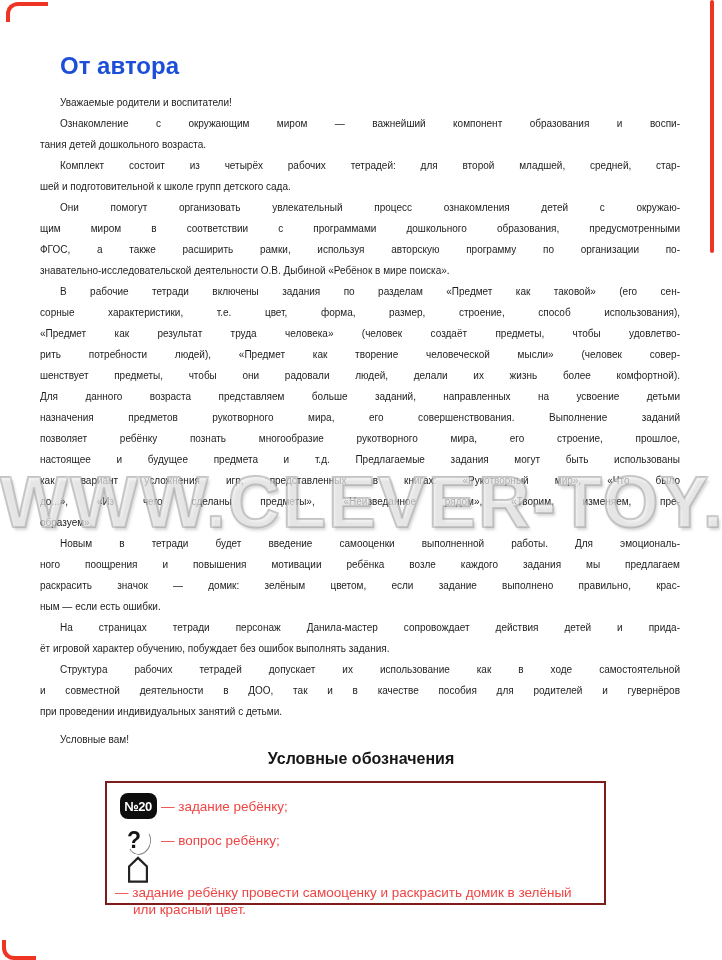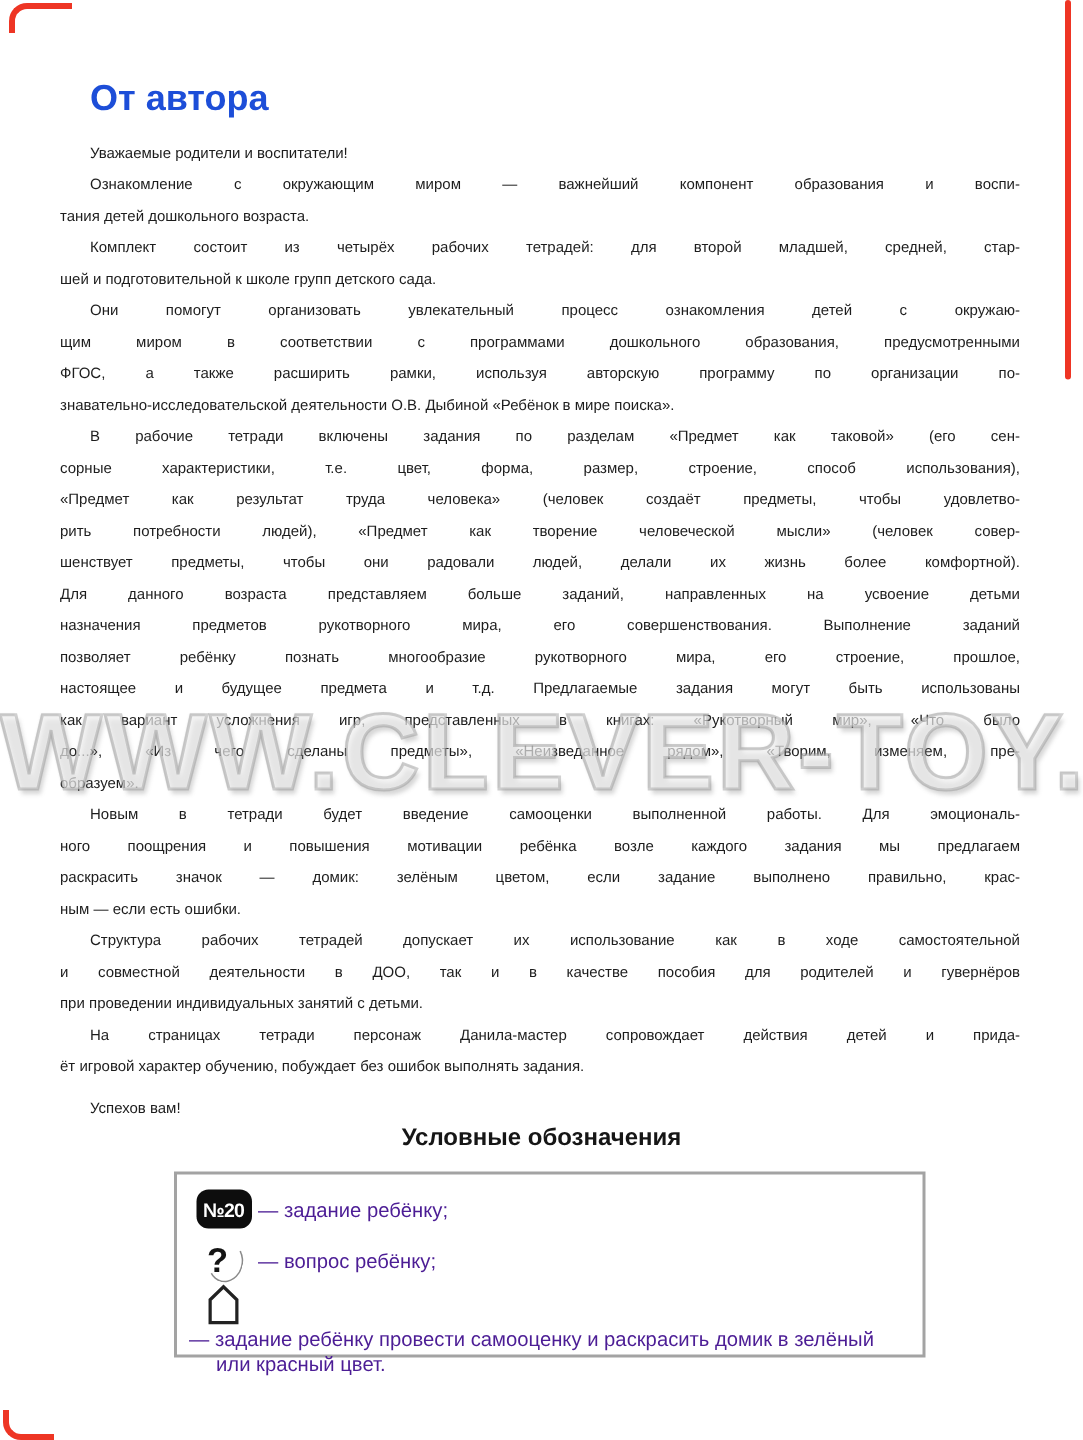--- a/index.html
+++ b/index.html
@@ -26,28 +26,28 @@
     position:absolute;top:461px;left:0;width:722px;text-align:center;white-space:nowrap;
     font-size:72px;font-weight:bold;letter-spacing:2px;
     color:rgba(255,255,255,0.55);
     -webkit-text-stroke:2px rgba(140,140,140,0.40);
     text-shadow:2px 3px 3px rgba(120,120,120,0.30), -1px -1px 1px rgba(160,160,160,0.25);
     pointer-events:none;z-index:5;
   }
 
   .legend-heading{position:absolute;top:750px;left:0;width:722px;text-align:center;
     font-size:16px;font-weight:bold;color:#161616;}
-  .legend-box{position:absolute;left:116px;top:781px;width:497px;height:120px;
-    border:2px solid #a3a3a3;background:#fff;}
+  .legend-box{position:absolute;left:105px;top:781px;width:497px;height:120px;
+    border:2px solid #7f1d1d;background:#fff;}
   .legend-row{position:absolute;left:8px;right:8px;display:flex;align-items:center;}
   .legend-row.r1{top:10px;}
   .legend-row.r2{top:42px;}
   .legend-row.r3{top:72px;align-items:flex-start;flex-direction:column;}
   .icon-cell{width:46px;min-width:46px;display:flex;justify-content:center;align-items:center;}
-  .legend-text{font-size:13.5px;line-height:17px;white-space:nowrap;color:#4c1d95;}
+  .legend-text{font-size:13.5px;line-height:17px;white-space:nowrap;color:#ef4444;}
   .legend-text .hang{padding-left:18px;}
 
   .badge{width:37px;height:26px;background:#0d0d0d;border-radius:8px;color:#ffffff;
     font-size:13px;font-weight:bold;letter-spacing:-0.5px;
     display:flex;align-items:center;justify-content:center;}
   .q-wrap{position:relative;width:28px;height:30px;}
   .q-arc{position:absolute;right:1px;top:3px;width:21px;height:25px;border:1.6px solid #8a8a8a;
     border-radius:50%;border-left-color:transparent;border-top-color:transparent;transform:rotate(14deg);}
   .q-mark{position:absolute;left:3px;top:0;font-size:23px;font-weight:800;line-height:30px;color:#141414;}
   .house-svg{display:block;}
@@ -99,32 +99,32 @@
   </div>
 
   <div class="para">
     <div class="line first">Новым в тетради будет введение самооценки выполненной работы. Для эмоциональ-</div>
     <div class="line">ного поощрения и повышения мотивации ребёнка возле каждого задания мы предлагаем</div>
     <div class="line">раскрасить значок — домик: зелёным цветом, если задание выполнено правильно, крас-</div>
     <div class="line last">ным — если есть ошибки.</div>
   </div>
 
   <div class="para">
+    <div class="line first">На страницах тетради персонаж Данила-мастер сопровождает действия детей и прида-</div>
+    <div class="line last">ёт игровой характер обучению, побуждает без ошибок выполнять задания.</div>
+  </div>
+
+  <div class="para">
     <div class="line first">Структура рабочих тетрадей допускает их использование как в ходе самостоятельной</div>
     <div class="line">и совместной деятельности в ДОО, так и в качестве пособия для родителей и гувернёров</div>
     <div class="line last">при проведении индивидуальных занятий с детьми.</div>
   </div>
 
-  <div class="para">
-    <div class="line first">На страницах тетради персонаж Данила-мастер сопровождает действия детей и прида-</div>
-    <div class="line last">ёт игровой характер обучению, побуждает без ошибок выполнять задания.</div>
-  </div>
-
   <div class="para para-spaced">
-    <div class="line first last">Успехов вам!</div>
+    <div class="line first last">Условные вам!</div>
   </div>
 </div>
 
 <div class="watermark">WWW.CLEVER-TOY.RU</div>
 
 <div class="legend-heading">Условные обозначения</div>
 
 <div class="legend-box">
 
   <div class="legend-row r1">

